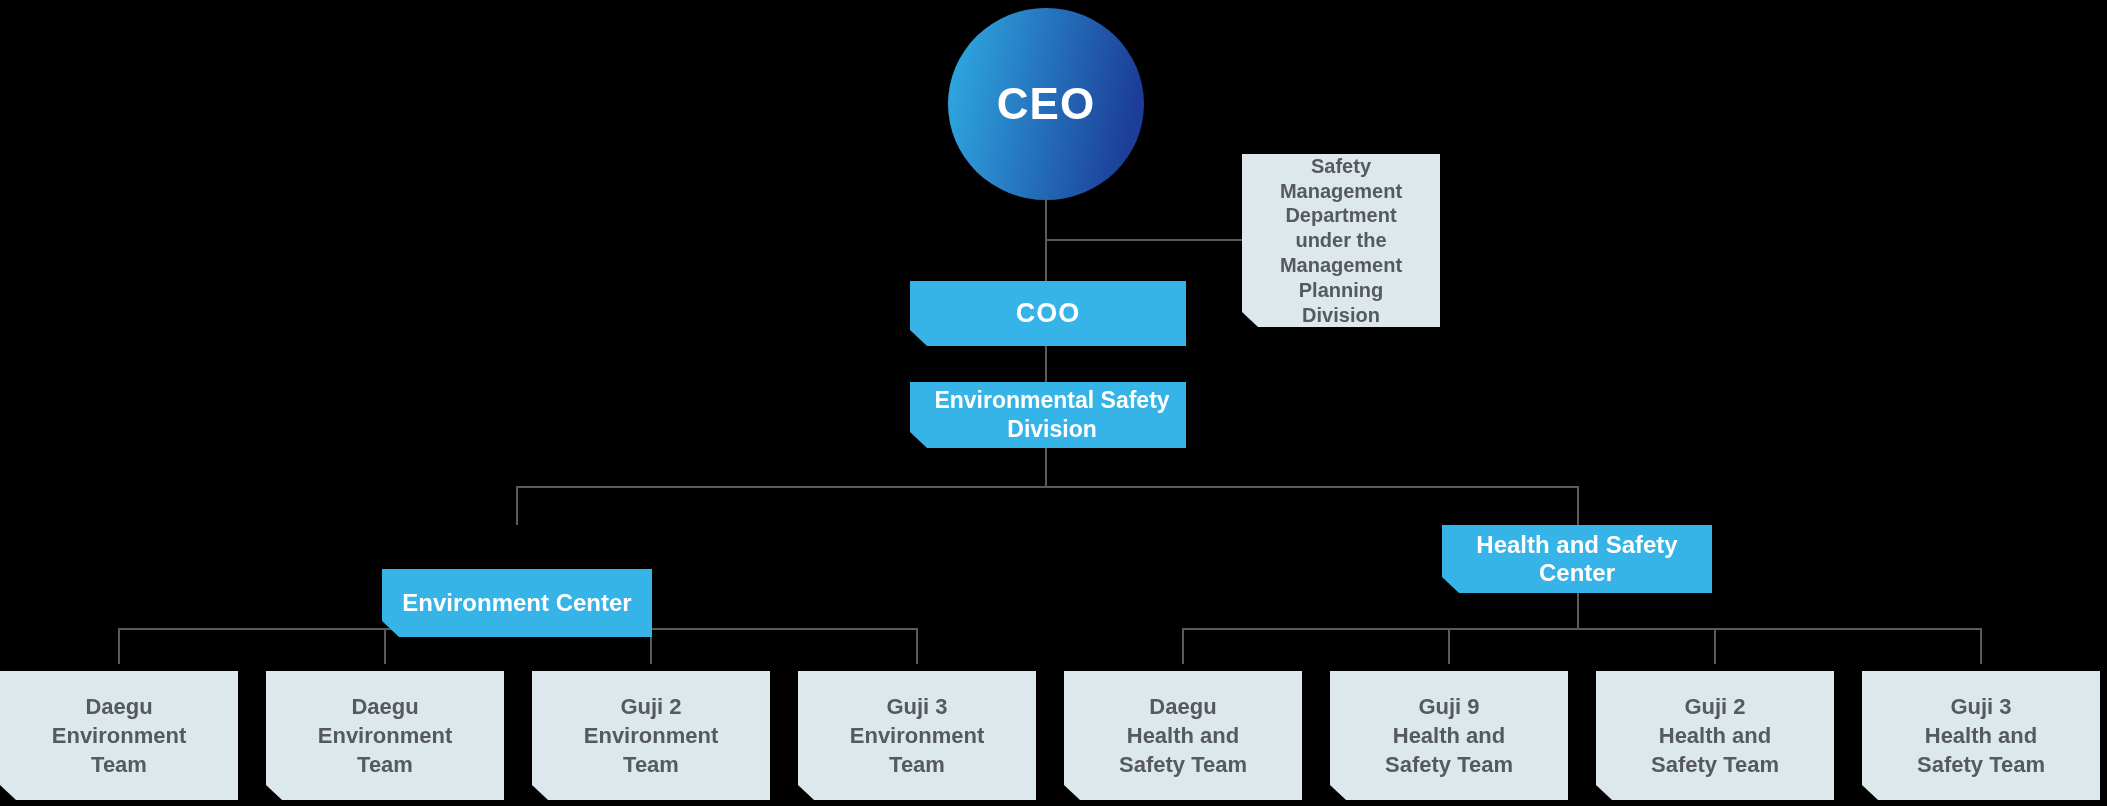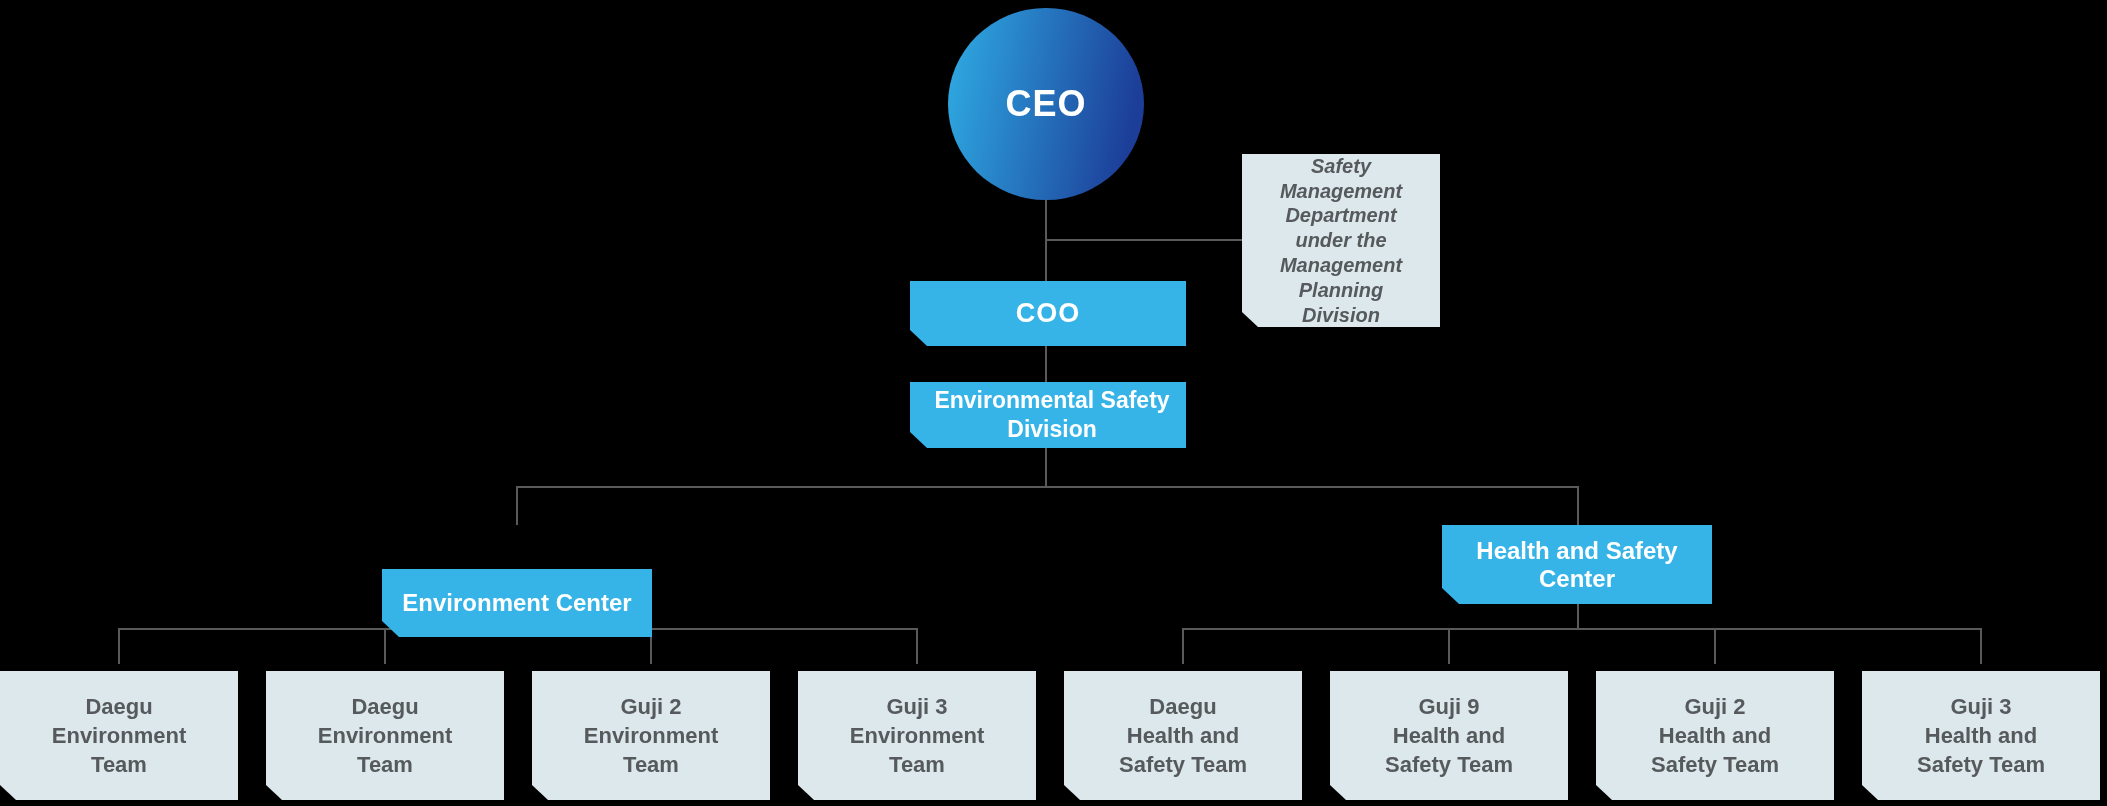--- a/index.html
+++ b/index.html
@@ -27,27 +27,27 @@
     background:var(--accent-blue);color:var(--node-text);
     clip-path:polygon(0 0,100% 0,100% 100%,17px 100%,0 calc(100% - 16px));
   }
   .gray{
     background:var(--note-box-bg);color:var(--note-text);
     clip-path:polygon(0 0,100% 0,100% 100%,16px 100%,0 calc(100% - 15px));
   }
   #ceo{
     left:948px;top:8px;width:196px;height:192px;border-radius:50%;
     background:linear-gradient(100deg,var(--circle-gradient-start) 5%,var(--circle-gradient-end) 90%);
-    color:var(--node-text);font-size:36px;letter-spacing:1px;
+    color:var(--node-text);font-size:44px;letter-spacing:1px;
   }
   #coo{left:910px;top:281px;width:276px;height:65px;font-size:27px;letter-spacing:1px;text-align:center;}
   #division{left:910px;top:382px;width:276px;height:66px;font-size:23px;line-height:1.25;padding-left:8px;}
-  #safety-note{left:1242px;top:154px;width:198px;height:173px;font-size:20px;line-height:1.24;font-style:italic;}
+  #safety-note{left:1242px;top:154px;width:198px;height:173px;font-size:20px;line-height:1.24;}
   #env-center{left:382px;top:525px;width:270px;height:68px;font-size:24px;margin-top:44px;}
-  #hs-center{left:1442px;top:525px;width:270px;height:79px;font-size:24px;}
+  #hs-center{left:1442px;top:525px;width:270px;height:68px;font-size:24px;}
   .team{top:664px;width:238px;height:129px;font-size:22px;line-height:1.32;margin-top:7px;}
   #team-1{left:0px;}    #team-2{left:266px;}  #team-3{left:532px;}  #team-4{left:798px;}
   #team-5{left:1064px;} #team-6{left:1330px;} #team-7{left:1596px;} #team-8{left:1862px;}
 
   
   #l-ceo-coo   {left:1045px;top:200px;width:2px;height:81px;}
   #l-ceo-note  {left:1045px;top:239px;width:197px;height:2px;}
   #l-coo-div   {left:1045px;top:346px;width:2px;height:36px;}
   #l-div-branch{left:1045px;top:448px;width:2px;height:40px;}
   #l-branch-h  {left:516px;top:486px;width:1063px;height:2px;}

